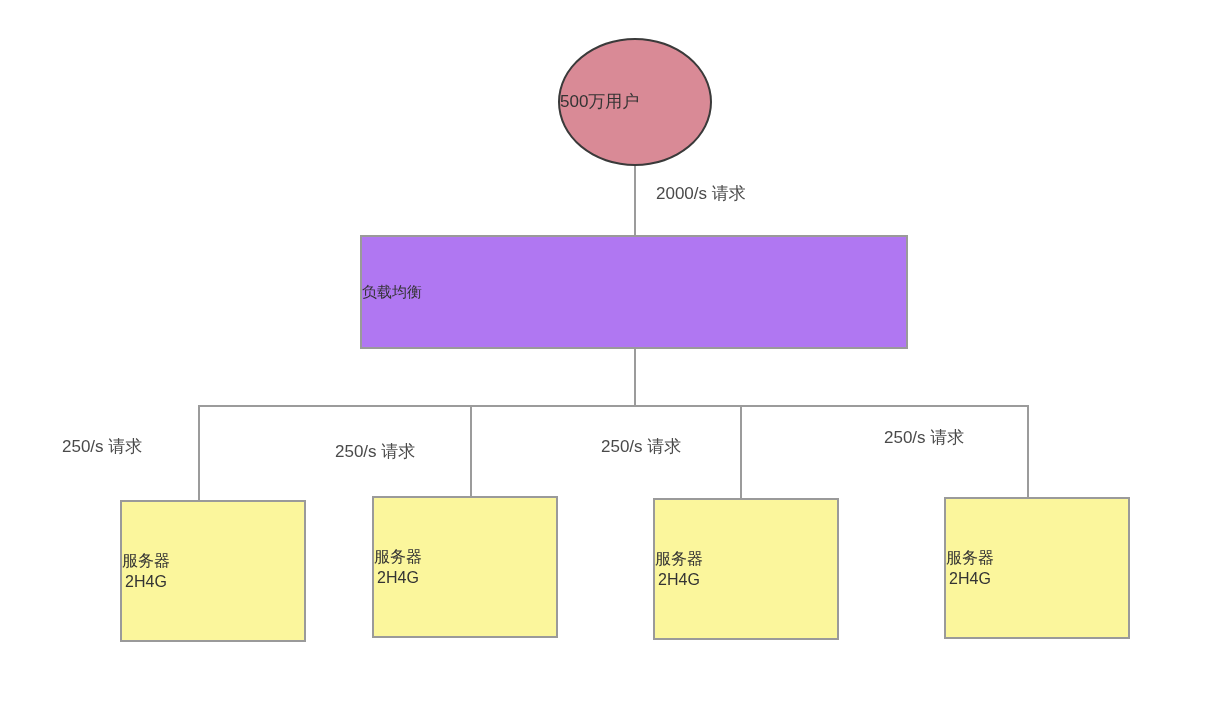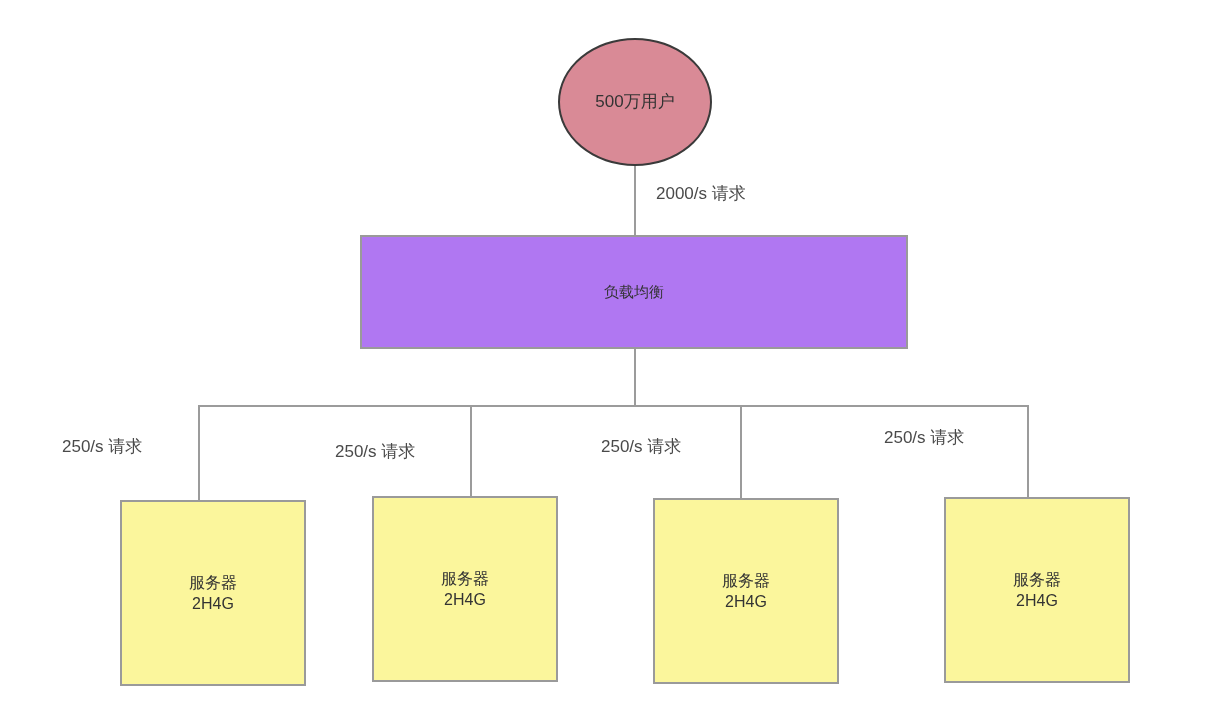--- a/index.html
+++ b/index.html
@@ -18,21 +18,20 @@
     background: #ffffff;
     overflow: hidden;
   }
 
   
   .node {
     position: absolute;
     box-sizing: border-box;
     display: flex;
     align-items: center;
-    justify-content: center;
     text-align: center;
     color: #333333;
     line-height: 1.32;
     white-space: pre-line;
   }
 
   .node-users {
     left: 558px;
     top: 38px;
     width: 154px;
@@ -50,21 +49,21 @@
     width: 548px;
     height: 114px;
     background: #b077f2;
     border: 2px solid #9a9a9a;
     font-size: 15px;
     z-index: 4;
   }
 
   .node-server {
     width: 186px;
-    height: 186px;
+    height: 142px;
     background: #fbf69c;
     border: 2px solid #9a9a9a;
     font-size: 16px;
     z-index: 4;
   }
   .srv-0 { left: 120px; top: 500px; }
   .srv-1 { left: 372px; top: 496px; }
   .srv-2 { left: 653px; top: 498px; }
   .srv-3 { left: 944px; top: 497px; }
 

